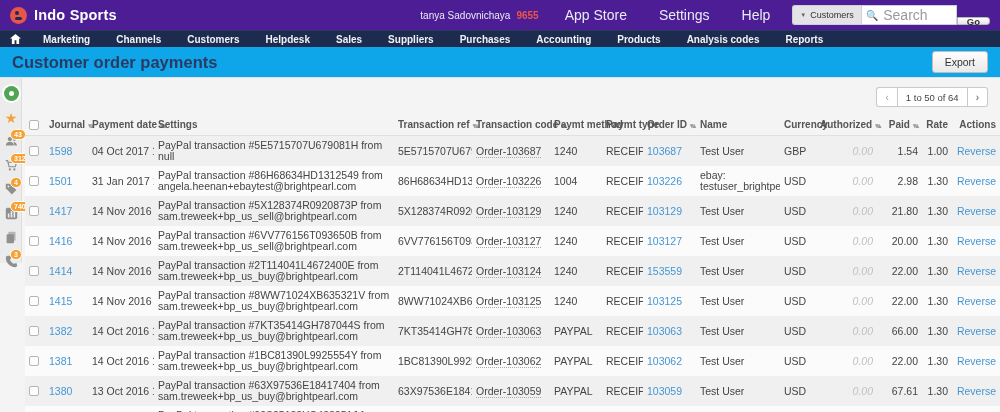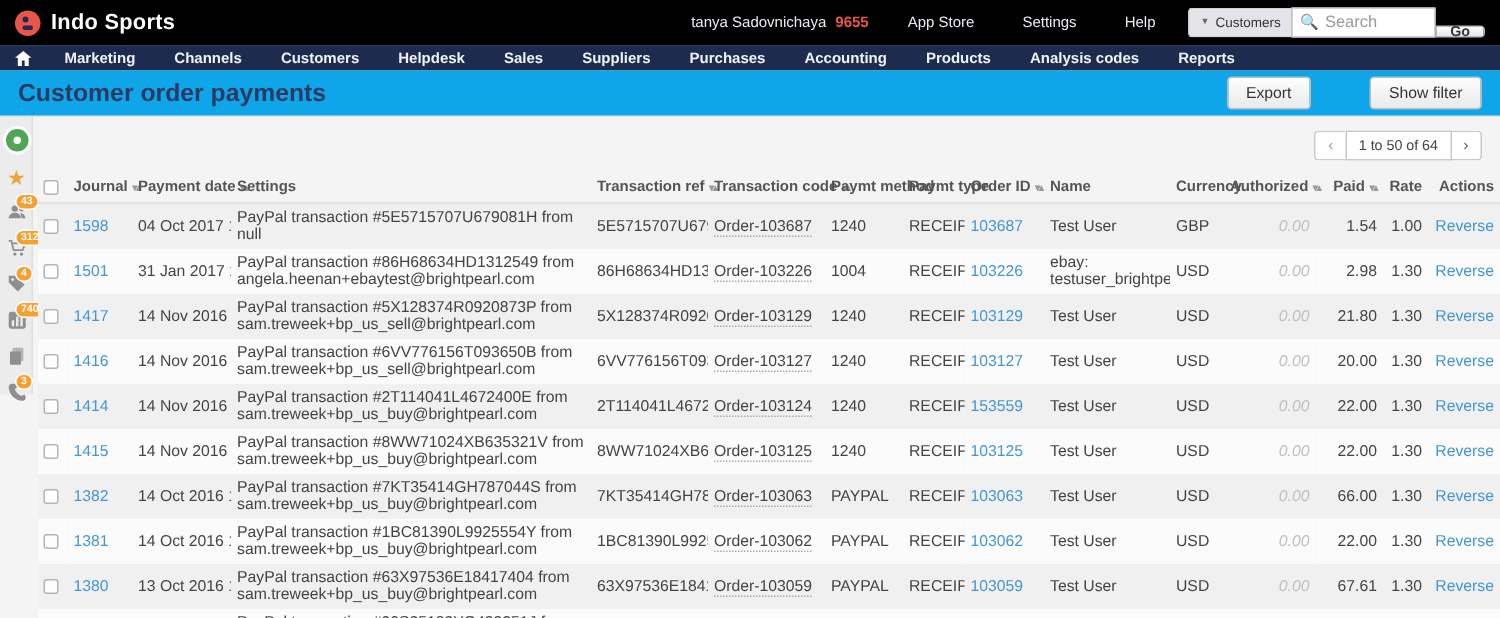--- a/index.html
+++ b/index.html
@@ -1,36 +1,36 @@
 <!DOCTYPE html>
 <html><head>
 <meta charset="utf-8">
 <style>
   * { margin:0; padding:0; box-sizing:border-box; }
   html,body { width:1000px; height:412px; overflow:hidden; background:#f4f4f4;
     font-family:"Liberation Sans", sans-serif; }
 
   
-  .topbar { position:relative; height:30px; background:#000000; display:flex; align-items:center; padding:0 10px; }
+  .topbar { position:relative; height:30px; background:#4c1d95; display:flex; align-items:center; padding:0 10px; }
   .brand { display:flex; align-items:center; gap:7px; }
   .logo { width:17px; height:17px; border-radius:50%; background:#e8564a; position:relative; }
   .logo:before { content:""; position:absolute; left:5px; top:4px; width:4px; height:4px; border-radius:50%; background:#1d2c4e; }
   .logo:after { content:""; position:absolute; left:5px; top:10px; width:7px; height:3px; border-radius:2px; background:#1d2c4e; }
   .brand-name { color:#fff; font-size:14.5px; font-weight:bold; letter-spacing:0.2px; }
   .topbar-right { margin-left:auto; display:flex; align-items:center; gap:0; }
-  .top-link { color:#e8ecf4; font-size:10px; padding:0 16px; cursor:pointer; white-space:nowrap; }
+  .top-link { color:#e8ecf4; font-size:14px; padding:0 16px; cursor:pointer; white-space:nowrap; }
   .user-name { color:#e8ecf4; font-size:10px; padding-right:6px; cursor:pointer;text-align:center; }
   .user-count { color:#e8564a; font-size:10px; font-weight:bold; padding-right:10px; }
   .searchbar { display:flex; align-items:stretch; height:20px; margin-left:6px; }
   .scope-select { background:#e4e4e8; border:1px solid #cfcfd4; border-right:none; border-radius:3px 0 0 3px;
     display:flex; align-items:center; gap:4px; padding:0 7px; font-size:9px; color:#333; cursor:pointer; }
   .scope-caret { font-size:6px; color:#666; }
   .search-box { background:#fff; border:1px solid #cfcfd4; display:flex; align-items:center; width:96px; padding:0 5px; gap:4px; }
   .search-glyph { color:#9a9a9a; font-size:10px; }
-  .search-input { border:none; outline:none; width:70px; font-size:11px; color:#333; font-family:"Liberation Sans",sans-serif; }
+  .search-input { border:none; outline:none; width:70px; font-size:14px; color:#333; font-family:"Liberation Sans",sans-serif; }
   .search-input::placeholder { color:#9a9a9a; }
   .go-btn { background:linear-gradient(#fdfdfd,#e6e6e6); border:1px solid #b9b9bd; border-radius:0 3px 3px 0;
     font-size:9.5px; font-weight:bold; color:#333; padding:0 9px; display:flex; align-items:center; cursor:pointer;margin-top:12px; }
 
   
   .navbar { height:17px; background:#1d2c4e; border-top:1px solid #2b3a60; display:flex; align-items:center; padding:0 8px; gap:0; }
   .home { color:#fff; margin:0 9px 0 2px; display:flex; align-items:center; cursor:pointer; }
   .nav-item { color:#f0f2f7; font-size:10px; font-weight:bold; padding:0 13px; cursor:pointer; white-space:nowrap; }
 
   
@@ -122,21 +122,20 @@
     <span class="nav-item">Accounting</span>
     <span class="nav-item">Products</span>
     <span class="nav-item">Analysis codes</span>
     <span class="nav-item">Reports</span>
   </div>
 
 <div class="titlebar">
   <div class="page-title">Customer order payments</div>
   <div class="title-actions">
     <button class="btn">Export</button>
-    <button class="btn">Show filter</button>
   </div>
 </div>
 
 <div class="content">
   <div class="side-strip"></div>
   <div class="sidebar">
       <div class="side-ic">
         <div class="add-circle"></div>
       </div>
       <div class="side-ic">

